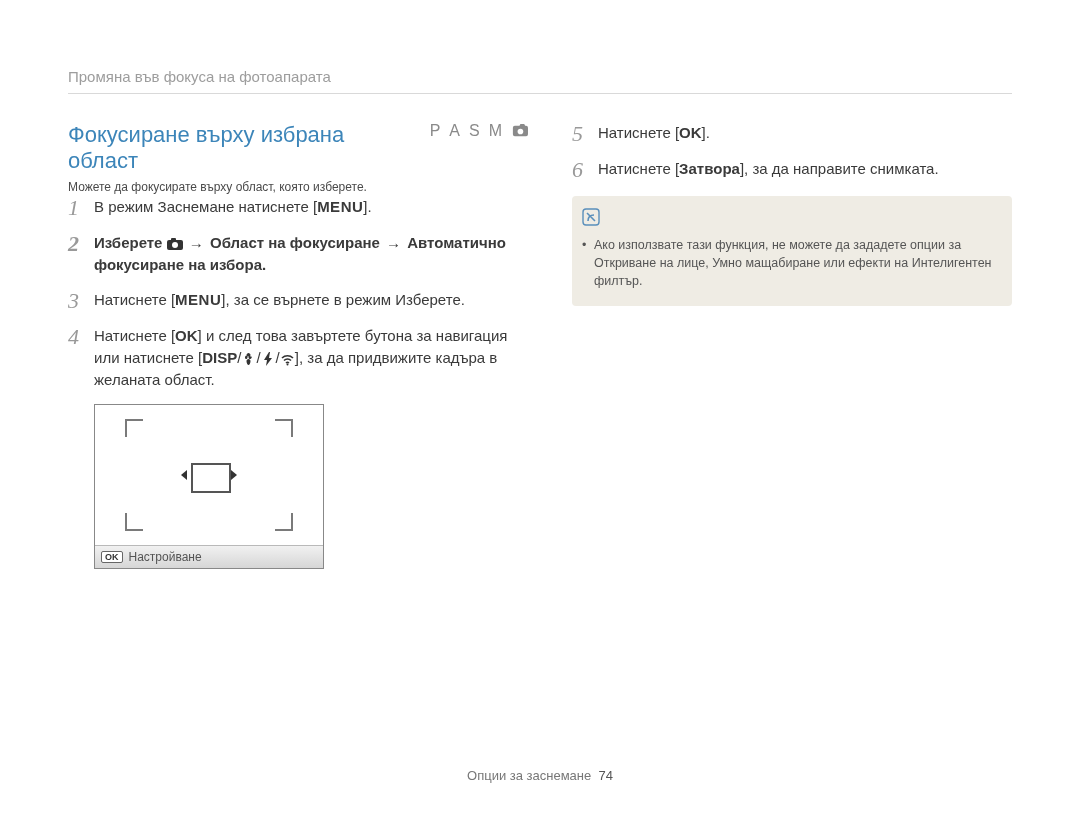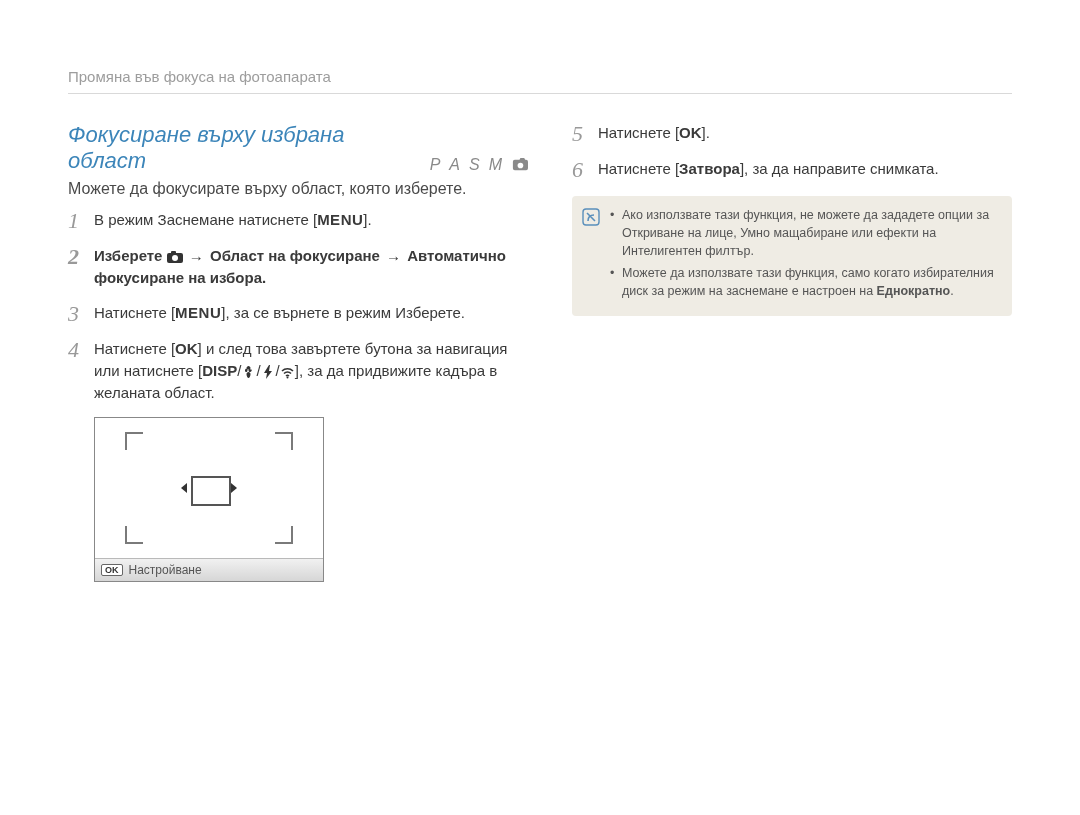--- a/index.html
+++ b/index.html
@@ -31,24 +31,23 @@
   }
   .col-left {
     width: 460px;
     flex: 0 0 460px;
   }
   .col-right {
     flex: 1;
   }
   .section-title-row {
     display: flex;
-    align-items: flex-end;
+    align-items: flex-start;
     gap: 14px;
     margin-bottom: 6px;
-    font-style: italic;
   }
   .section-title {
     color: #3c85b9;
     font-size: 22px;
     font-weight: 400;
   }
   .mode-badges {
     color: #8a8a8a;
     font-size: 16px;
     letter-spacing: 4px;
@@ -56,23 +55,23 @@
     align-items: center;
     gap: 5px;
   }
   .badge-pillow {
     display: inline-block;
     width: 17px;
     height: 16px;
   }
   .badge-pillow svg { display:block; }
   .intro {
-    font-size: 16px;
+    font-size: 12px;
     color: #4a4a4a;
-    margin-bottom: 11px;
+    margin-bottom: 2px;
   }
   ol.steps {
     list-style: none;
     padding: 0;
     margin: 0;
     counter-reset: step;
   }
   ol.steps > li {
     counter-increment: step;
     position: relative;
@@ -125,20 +124,21 @@
     left: 0;
     top: 0;
   }
   .info-box {
     display: flex;
     gap: 10px;
     background: #efece4;
     border-radius: 4px;
     padding: 10px 12px 12px 10px;
     margin-top: 16px;
+    flex-direction: column;
   }
   .info-icon {
     flex: 0 0 18px;
     margin-top: 2px;
   }
   .info-icon svg { display:block; }
   .info-list {
     list-style: none;
     padding: 0;
     margin: 0;
@@ -316,21 +316,22 @@
 
       <div class="info-box">
         <div class="info-icon">
           <svg width="18" height="18" viewBox="0 0 18 18">
               <rect x="1" y="1" width="16" height="16" rx="3" fill="none" stroke="#5a8fbb" stroke-width="1.4"></rect>
               <path stroke="#5a8fbb" stroke-width="1.6" fill="none" d="M5 5l8 8M6 13c0-4 2-6 6-6"></path>
             </svg>
         </div>
         <ul class="info-list">
           <li>Ако използвате тази функция, не можете да зададете опции за Откриване на лице, Умно мащабиране или ефекти на Интелигентен филтър.</li>
-          <li>
-            <span>Можете да използвате тази функция, само когато избирателния диск за режим на заснемане е настроен на </span><span class="bold">Еднократно</span><span>.</span>
-          </li>
         </ul>
       </div>
     </div>
   </div>
 
+  <div class="footer">
+    <span>Опции за заснемане</span>&nbsp;
+    <span class="pageno">74</span>
+  </div>
 </div>
 
 </body></html>

